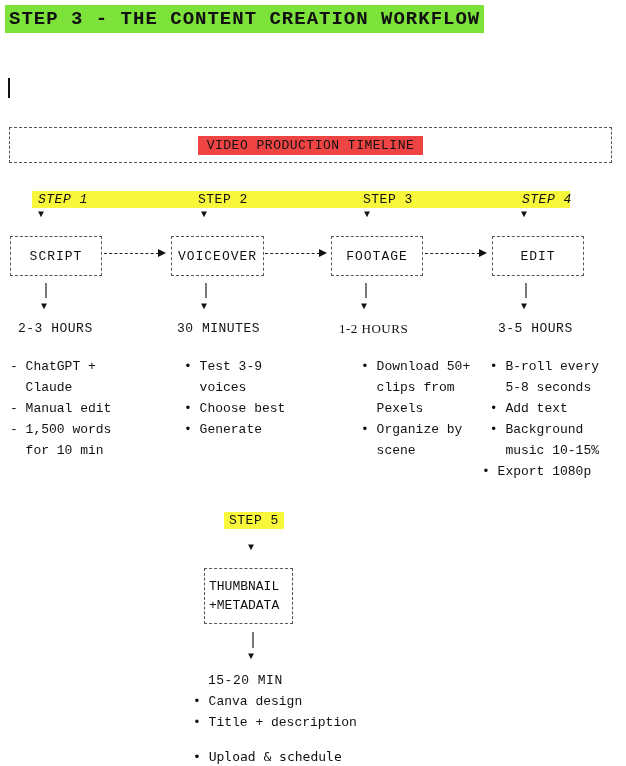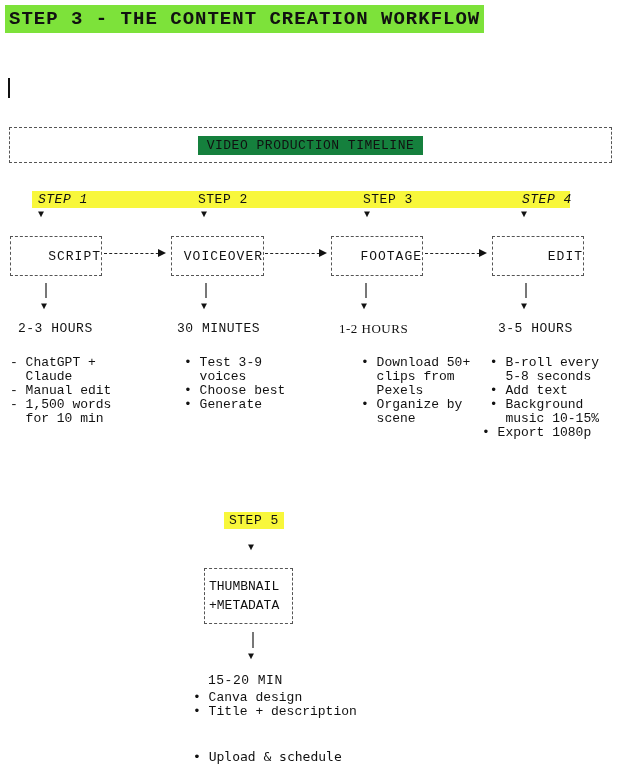--- a/index.html
+++ b/index.html
@@ -45,21 +45,21 @@
   
   .timeline-box {
     left: 9px; top: 127px;
     width: 601px; height: 34px;
     border: 1px dashed #555555;
     display: flex;
     align-items: center;
     justify-content: center;
   }
   .banner-highlight {
-    background: #15803d;
+    background: #ef4444;
     font-size: 13px;
     letter-spacing: 0.5px;
     padding: 2px 9px;
     white-space: nowrap;
     text-align: right;
   }
 
   
   .steps-bar {
     left: 32px; top: 191px;
@@ -89,21 +89,21 @@
   .tri-step3 { left: 364px; top: 210px; }
   .tri-step4 { left: 521px; top: 210px; }
 
   
   .node-box {
     top: 236px;
     height: 38px;
     border: 1px dashed #555555;
     display: flex;
     align-items: center;
-    justify-content: flex-end;
+    justify-content: center;
     font-size: 13px;
     letter-spacing: 1px;
     white-space: nowrap;
   }
   .node-script    { left: 10px;  width: 90px; }
   .node-voiceover { left: 171px; width: 91px; }
   .node-footage   { left: 331px; width: 90px; }
   .node-edit      { left: 492px; width: 90px; }
 
   
@@ -151,21 +151,21 @@
   .dur-2 { left: 177px; }
   .dur-3 { left: 339px; font-family: Liberation Serif, serif; }
   .dur-4 { left: 498px; }
 
   
   .notes {
     top: 356px;
     margin: 0;
     font-family: "Liberation Mono", "DejaVu Sans Mono", monospace;
     font-size: 13px;
-    line-height: 14px;
+    line-height: 21px;
     white-space: pre;
   }
   .notes-1 { left: 10px; }
   .notes-2 { left: 184px; }
   .notes-3 { left: 333px; margin-left: 28px; }
   .notes-4 { left: 482px; }
 
   
   .step5-highlight {
     left: 224px; top: 512px;

